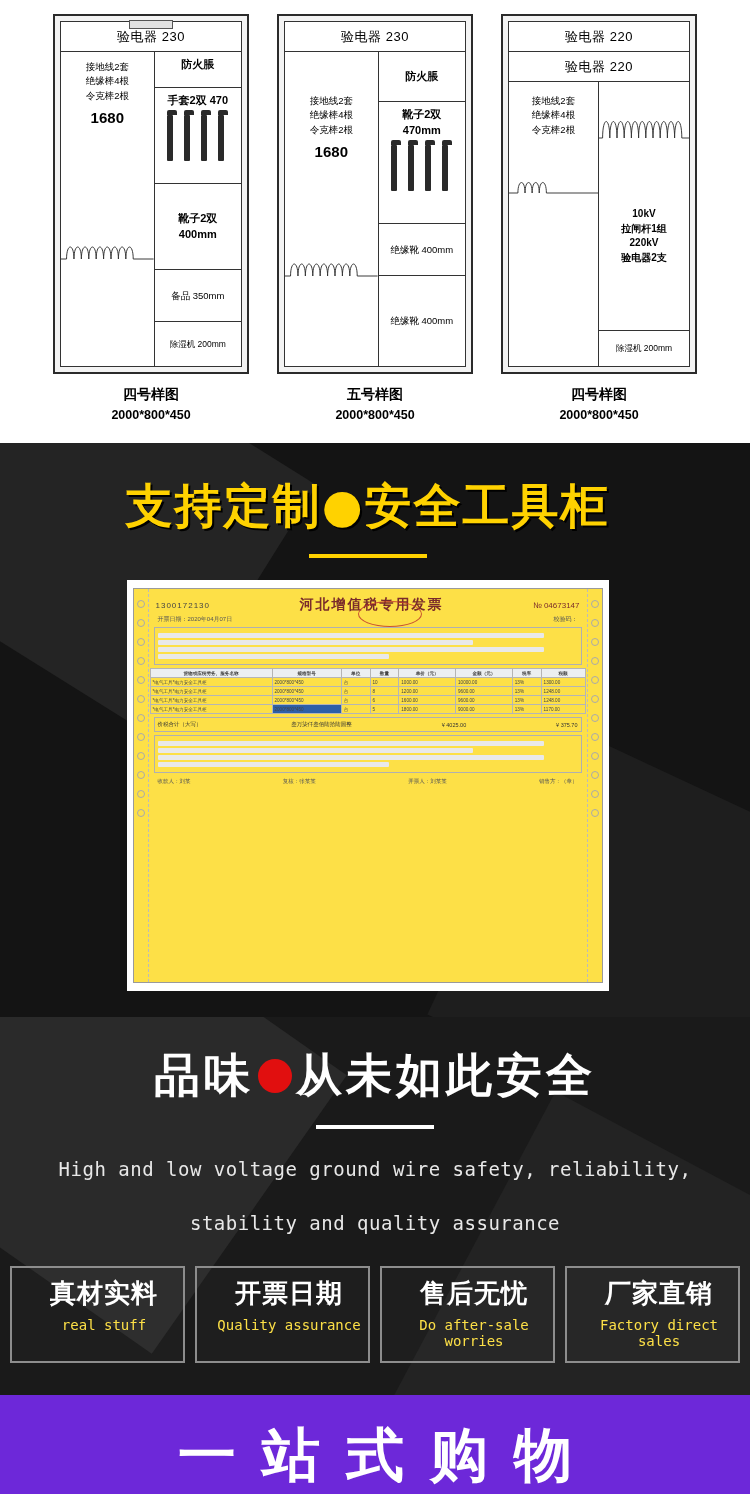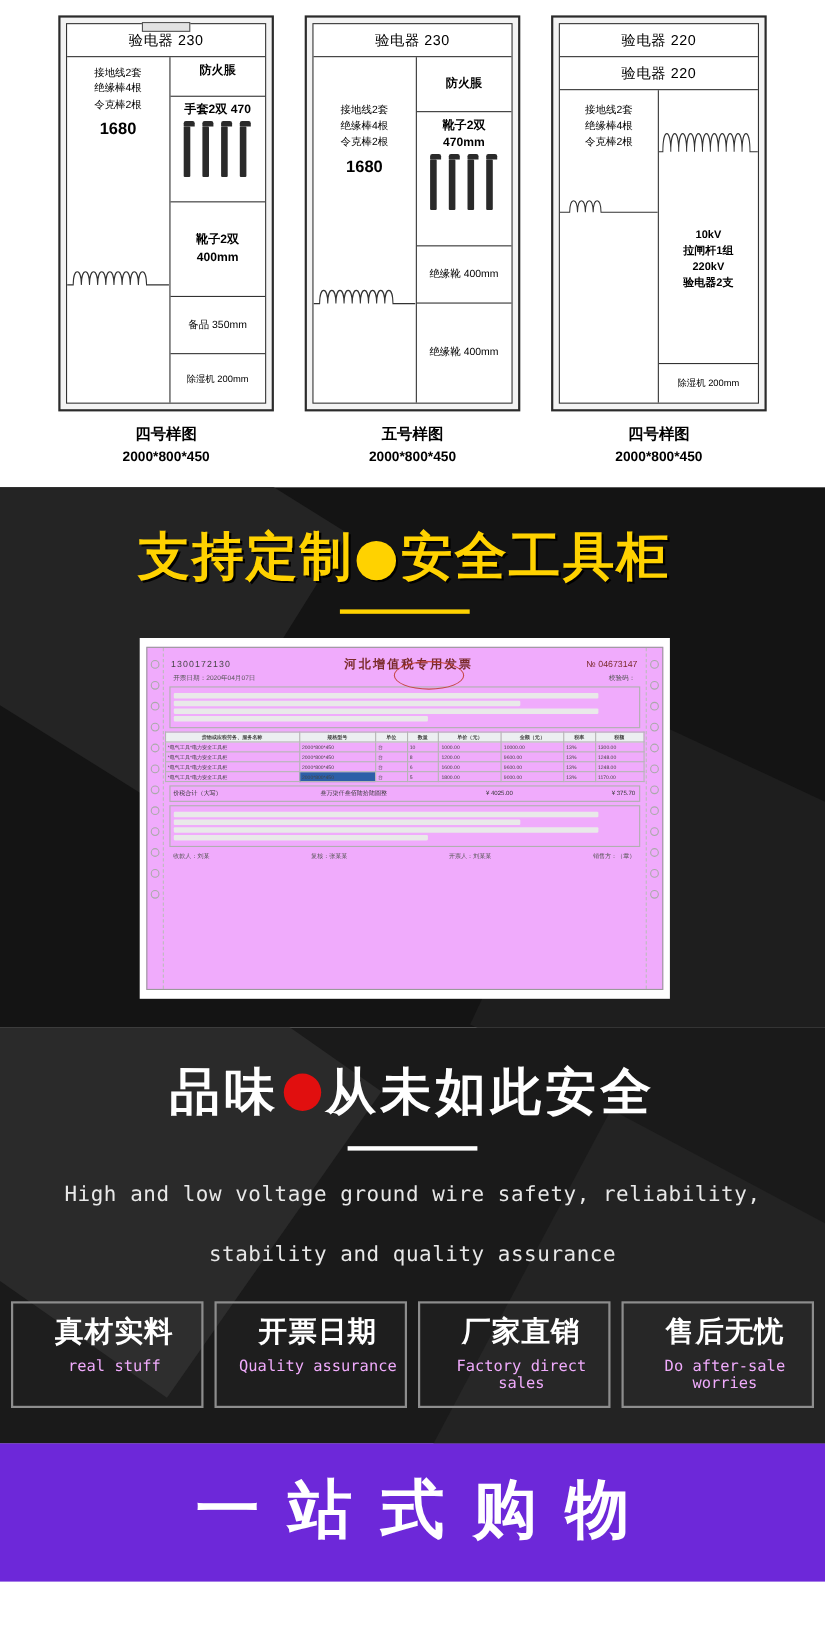--- a/index.html
+++ b/index.html
@@ -112,35 +112,35 @@
     width:118px;height:4px;background:#ffd200;margin:16px auto 22px auto;
   }
   .invoice-box{
     position:relative;z-index:3;
     width:482px;margin:0 auto;background:#fff;padding:8px 6px;
     box-sizing:border-box;
   }
   .invoice{
     position:relative;
     border:1px solid #9a9a9a;
-    background:#f0abfc;
-    height:312px;
+    background:#fde047;
+    height:395px;
     box-sizing:border-box;
     overflow:hidden;
     font-size:5px;
     color:#333;
   }
   .punch{position:absolute;top:0;bottom:0;width:14px;}
   .punch.l{left:0;border-right:1px dashed #bbb;}
   .punch.r{right:0;border-left:1px dashed #bbb;}
   .punch i{display:block;width:6px;height:6px;border:1px solid #aaa;border-radius:50%;margin:11px auto;}
   .inv-inner{position:absolute;left:16px;right:16px;top:4px;bottom:4px;}
   .inv-head{display:flex;align-items:center;justify-content:space-between;padding:3px 6px 1px 6px;}
   .inv-code{font-size:8px;color:#444;letter-spacing:1px;}
-  .inv-title{font-size:11px;color:#7a2b2b;font-weight:bold;letter-spacing:2px;}
+  .inv-title{font-size:14px;color:#7a2b2b;font-weight:bold;letter-spacing:2px;}
   .inv-no{font-size:8px;color:#7a2b2b;}
   .inv-stamp{
     position:absolute;left:208px;top:8px;width:62px;height:24px;
     border:1.5px solid #c0392b;border-radius:50%;opacity:.85;
   }
   .inv-sub{display:flex;justify-content:space-between;padding:0 8px;font-size:6px;color:#555;}
   .inv-blk{border:1px solid #b0b0b0;margin:3px 4px;padding:3px;}
   .inv-line{height:5px;background:#e9e9e9;margin:2px 0;border-radius:1px;}
   .inv-line.s{width:55%;}
   .inv-line.m{width:75%;}
@@ -172,21 +172,21 @@
     position:relative;z-index:3;text-align:center;color:#e8e8e8;font-size:19px;line-height:1.35;
     font-family:"DejaVu Sans Mono","Liberation Mono",monospace;letter-spacing:.5px;padding:0 16px;margin-top:28px;
   }
   .badges{
     position:relative;z-index:3;display:flex;justify-content:center;gap:10px;margin:30px 10px 14px 10px;
   }
   .badge{
     flex:1;border:2px solid #8d8d8d;padding:10px 4px 12px 17px;text-align:center;background:rgba(255,255,255,.02);
   }
   .badge .cn{color:#fff;font-size:26px;font-weight:bold;letter-spacing:1px;line-height:1.2;}
-  .badge .en{color:#f0abfc;font-size:14px;margin-top:7px;font-family:"DejaVu Sans Mono","Liberation Mono",monospace;}
+  .badge .en{color:#fde047;font-size:14px;margin-top:7px;font-family:"DejaVu Sans Mono","Liberation Mono",monospace;}
 
   
   .red-sec{background:#6d28d9;padding:22px 0 26px 0;}
   .red-text{
     text-align:center;color:#fff;font-size:58px;font-weight:bold;letter-spacing:26px;
     text-indent:26px;font-family:"DejaVu Sans","Liberation Sans",sans-serif;
   }
 </style>
 </head>
 <body>
@@ -493,26 +493,26 @@
     <div class="badges">
       <div class="badge">
         <div class="cn">真材实料</div>
         <div class="en">real stuff</div>
       </div>
       <div class="badge">
         <div class="cn">开票日期</div>
         <div class="en">Quality assurance</div>
       </div>
       <div class="badge">
+        <div class="cn">售后无忧</div>
+        <div class="en">Do after-sale worries</div>
+      </div>
+      <div class="badge">
         <div class="cn">厂家直销</div>
         <div class="en">Factory direct sales</div>
-      </div>
-      <div class="badge">
-        <div class="cn">售后无忧</div>
-        <div class="en">Do after-sale worries</div>
       </div>
     </div>
   </div>
 
   <div class="red-sec">
     <div class="red-text">一站式购物</div>
   </div>
 
 </div>
 

